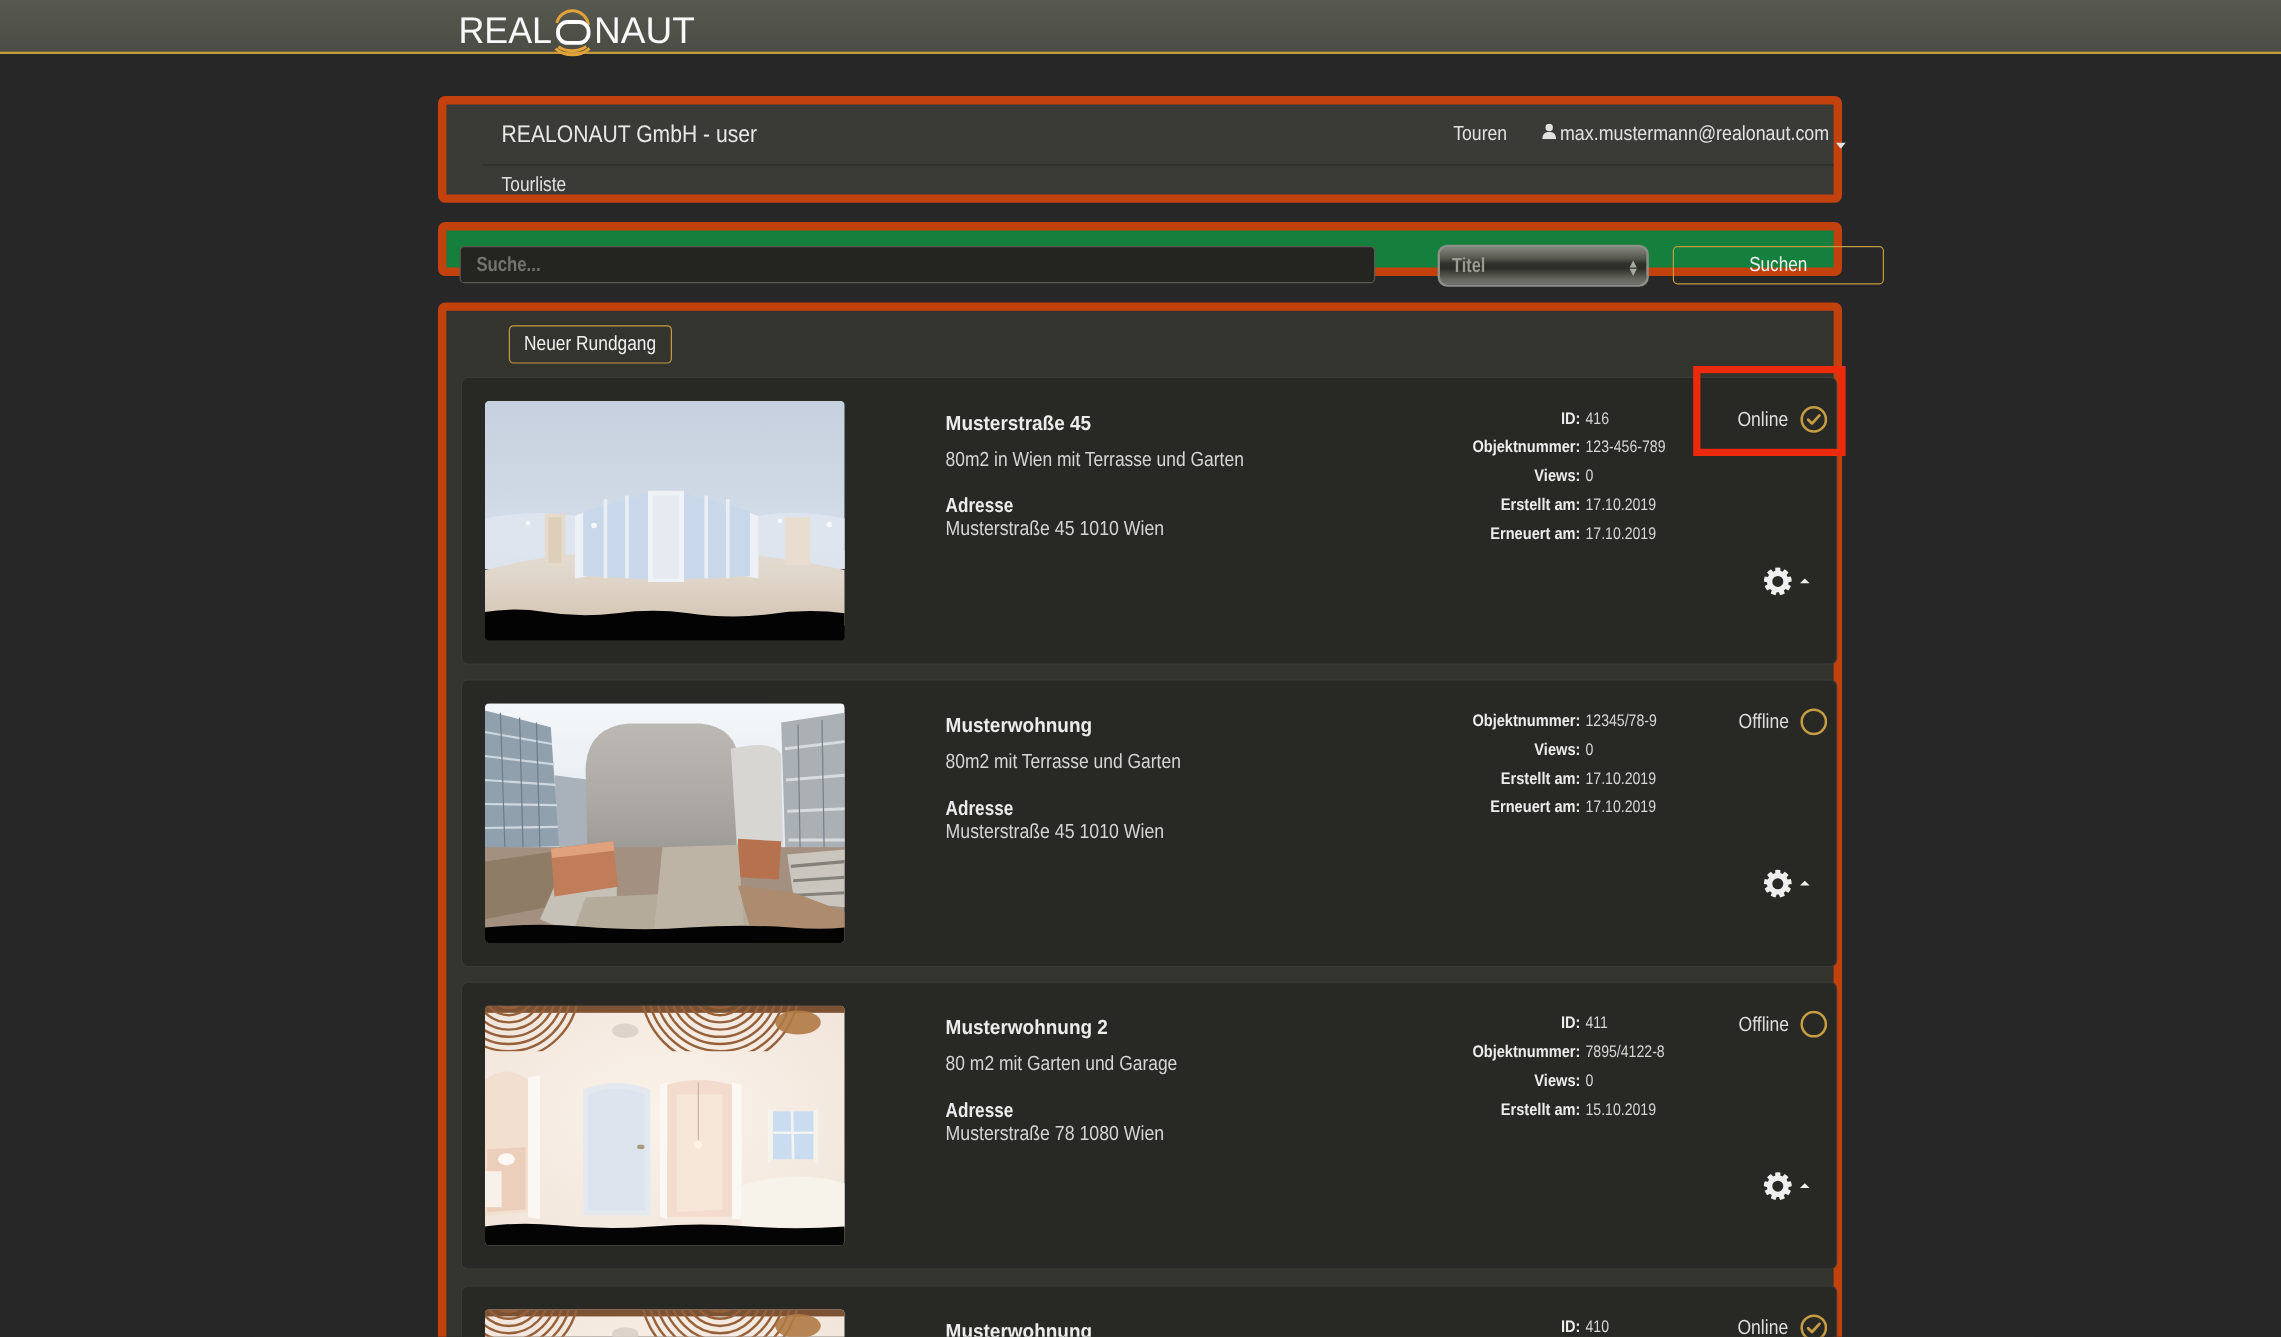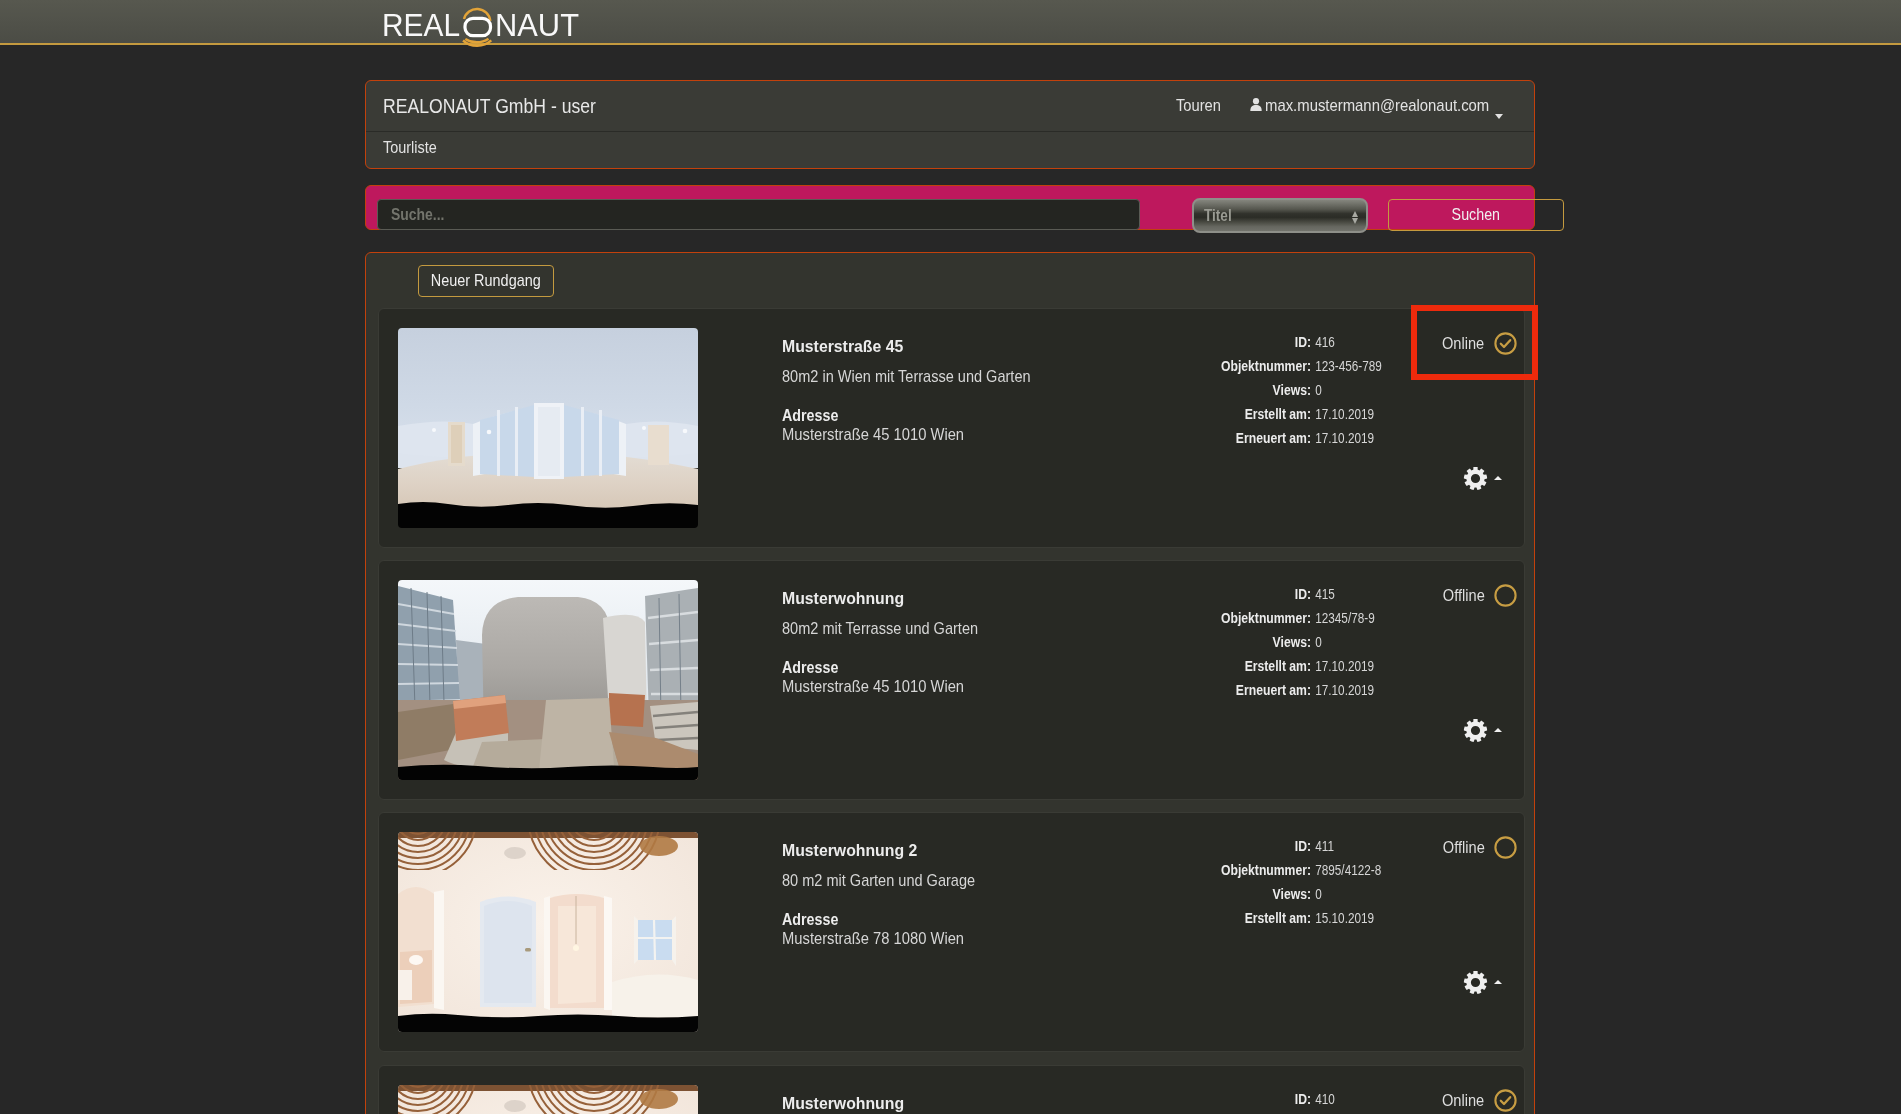--- a/index.html
+++ b/index.html
@@ -13,36 +13,37 @@
 .header {
   position:absolute; left:0; top:0; width:1901px; height:45px;
   background:linear-gradient(#57584f,#4b4c45);
   border-bottom:2px solid #c49a3f;
 }
 .logo { position:absolute; left:381px; top:6px; }
 .container { position:absolute; left:365px; top:0; width:1170px; }
 .panel {
   position:absolute; left:0;
   background:#3a3b36;
-  border:1px solid #c2410c;
+  border:7px solid #c2410c;
   border-radius:6px;
   width:1170px;
+  padding-left:29px;
 }
 #panel1 { top:80px; height:89px; }
 #p1head { position:relative; height:51px; border-bottom:1px solid #2a2b27; }
 #p1head .title { position:absolute; left:17px; top:13.5px; font-size:20px; color:#e8e8e8; transform:scaleX(.88); transform-origin:0 50%; white-space:nowrap; }
 #p1head .touren { position:absolute; left:810px; top:14.5px; font-size:17px; color:#e2e2e2; transform:scaleX(.865); transform-origin:0 50%; }
 #p1head .uicon { position:absolute; left:884px; top:16px; }
 #p1head .utext { position:absolute; left:899px; top:14.5px; font-size:17px; color:#e2e2e2; transform:scaleX(.875); transform-origin:0 50%; white-space:nowrap; }
 #p1head .ucaret { position:absolute; left:1129px; top:24px; }
 .caret-down { display:inline-block; width:0; height:0; border-left:4.8px solid transparent; border-right:4.8px solid transparent; border-top:5.2px solid #e2e2e2; }
 #p1tour { position:relative; height:37px; }
 #p1tour span { position:absolute; left:17px; top:5.5px; font-size:17px; color:#e2e2e2; transform:scaleX(.85); transform-origin:0 50%; }
 
-#panel2 { top:185px; height:45px; background:#be185d;text-decoration:underline; }
+#panel2 { top:185px; height:45px; background:#15803d;text-decoration:underline; }
 #search-input {
   position:absolute; left:11px; top:13px; width:763px; height:31px;
   background:#242521; border:1px solid #5a5b54; border-radius:4px;
   color:#73746c; font-weight:bold; font-size:17px; line-height:29px;
   padding-left:13px;
 }
 #search-input i { font-style:normal; display:inline-block; transform:scaleX(.82); transform-origin:0 50%; }
 .scx { display:inline-block; transform:scaleX(.84); }
 #select-titel {
   position:absolute; left:826px; top:12px; width:176px; height:35px;
@@ -251,21 +252,20 @@
               <path d="M259 160 L300 158"></path>
             </g>
             <path d="M211 152 L258 158 L300 174 L300 200 L225 200 Z" fill="#ac8b6e"></path>
             <path d="M0 200 L0 187 Q40 183 80 186 Q130 190 170 187 Q215 184 255 187 Q280 189 300 187 L300 200 Z" fill="#030303"></path>
           </svg></div>
       <div class="ttl">Musterwohnung</div>
       <div class="desc">80m2 mit Terrasse und Garten</div>
       <div class="adrl">Adresse</div>
       <div class="adrv">Musterstraße 45 1010 Wien</div>
       <div class="meta">
-        <div><b>ID:</b><span>415</span></div>
         <div><b>Objektnummer:</b><span>12345/78-9</span></div>
         <div><b>Views:</b><span>0</span></div>
         <div><b>Erstellt am:</b><span>17.10.2019</span></div>
         <div><b>Erneuert am:</b><span>17.10.2019</span></div>
       </div>
       <div class="status"><span class="stxt">Offline</span><svg width="23" height="23" viewBox="0 0 23 23" style="vertical-align:middle">
             <circle cx="11.5" cy="11.5" r="10.1" fill="none" stroke="#c79d43" stroke-width="2.1"></circle>
           </svg></div>
       <div class="gearbox"><svg width="25" height="25" viewBox="-0.5 -0.5 25 25" style="vertical-align:middle">
             <path d="M9.89 0.59 A11.6 11.6 0 0 1 14.11 0.59 L14.18 3.27 A9.0 9.0 0 0 1 15.95 3.91 L17.71 1.90 A11.6 11.6 0 0 1 20.95 4.62 L19.28 6.71 A9.0 9.0 0 0 1 20.22 8.34 L22.87 7.94 A11.6 11.6 0 0 1 23.60 12.10 L20.98 12.63 A9.0 9.0 0 0 1 20.65 14.48 L22.93 15.87 A11.6 11.6 0 0 1 20.82 19.53 L18.47 18.25 A9.0 9.0 0 0 1 17.03 19.46 L17.89 21.99 A11.6 11.6 0 0 1 13.91 23.44 L12.94 20.95 A9.0 9.0 0 0 1 11.06 20.95 L10.09 23.44 A11.6 11.6 0 0 1 6.11 21.99 L6.97 19.46 A9.0 9.0 0 0 1 5.53 18.25 L3.18 19.53 A11.6 11.6 0 0 1 1.07 15.87 L3.35 14.48 A9.0 9.0 0 0 1 3.02 12.63 L0.40 12.10 A11.6 11.6 0 0 1 1.13 7.94 L3.78 8.34 A9.0 9.0 0 0 1 4.72 6.71 L3.05 4.62 A11.6 11.6 0 0 1 6.29 1.90 L8.05 3.91 A9.0 9.0 0 0 1 9.82 3.27 Z M7.40 12.00 A4.6 4.6 0 1 0 16.60 12.00 A4.6 4.6 0 1 0 7.40 12.00 Z" fill="#efefef" fill-rule="evenodd"></path>

